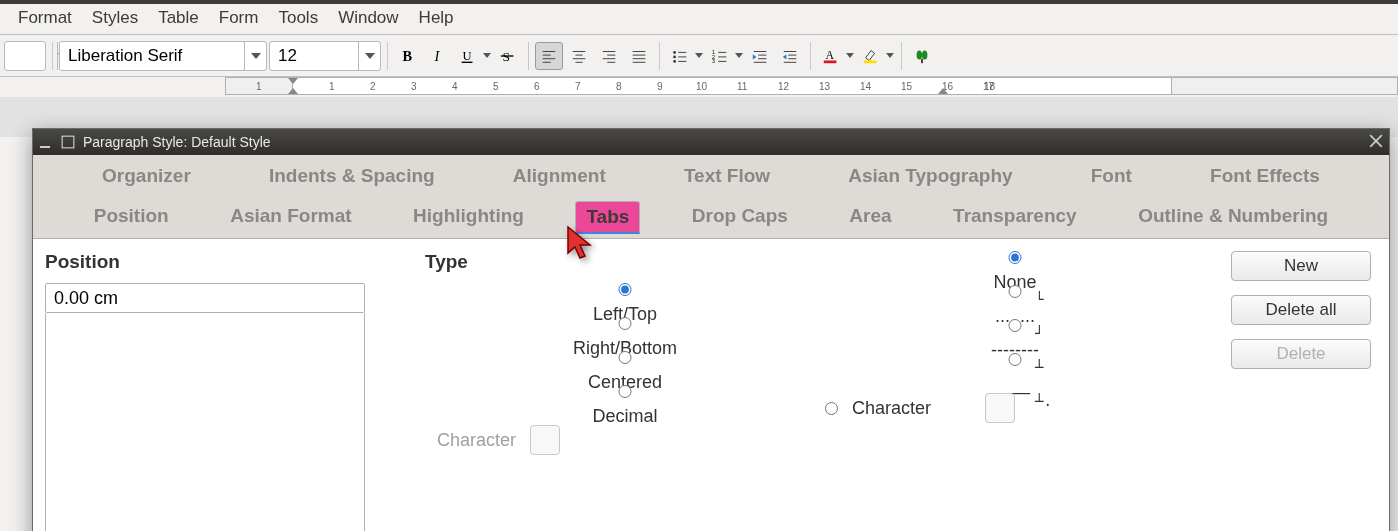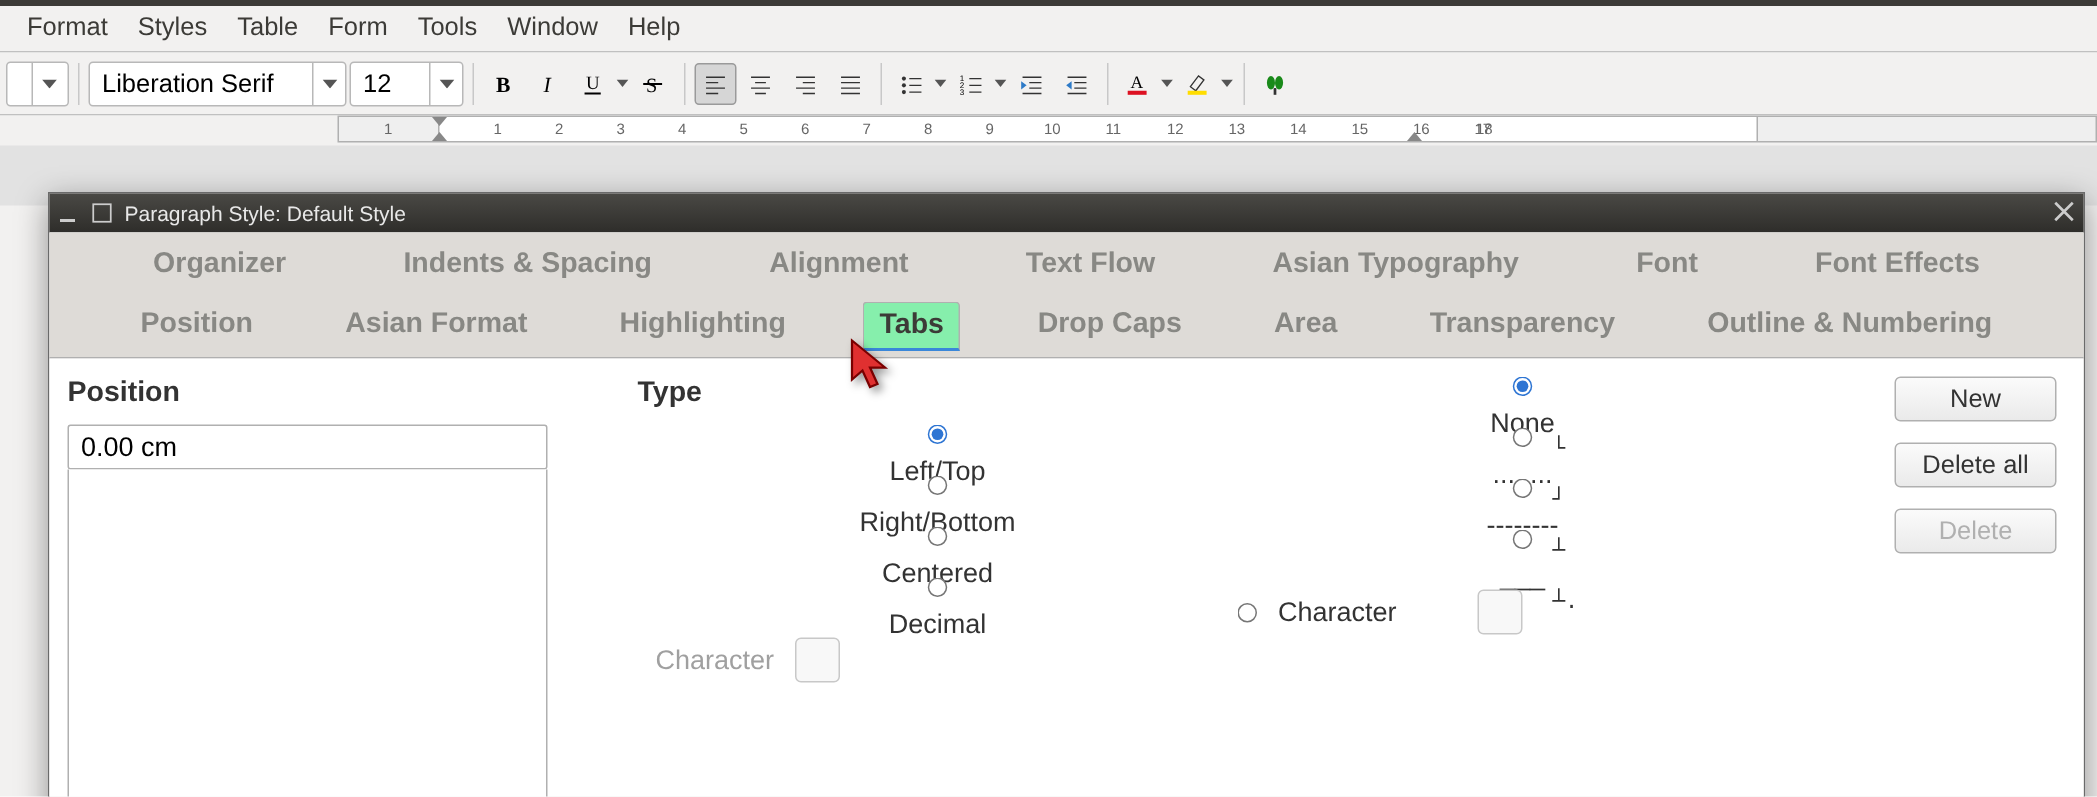--- a/index.html
+++ b/index.html
@@ -44,20 +44,21 @@
   gap: 2px;
 }
 .tb-sep { width: 1px; height: 28px; background: #c8c8c8; margin: 0 4px; }
 .tb-dropdown {
   display: inline-flex;
   align-items: center;
   border: 1px solid #b8b8b8;
   background: #fff;
   height: 30px;
   border-radius: 3px;
+  gap: 36px;
 }
 .tb-dropdown input {
   border: none;
   background: transparent;
   padding: 0 8px;
   font-size: 17px;
   outline: none;
   height: 28px;
 }
 .tb-dropdown .dd-btn {
@@ -171,21 +172,21 @@
   padding: 6px 30px 4px 30px;
 }
 .tab-row .tab {
   font-size: 19px;
   font-weight: bold;
   color: #888884;
   padding: 4px 10px;
 }
 .tab-row .tab.active {
   color: #3c3b37;
-  background: #86efac;
+  background: #ec4899;
   border: 1px solid #b0b0b0;
   border-bottom: 2px solid #3a87d9;
   border-radius: 3px 3px 0 0;
 }
 
 .dialog-content {
   display: flex;
   padding: 12px 18px 20px 12px;
   background: #fff;
 }
@@ -242,21 +243,21 @@
 .char-row .lbl { font-size: 18px; color: #a0a0a0; margin-left: 12px; }
 .char-row input[type=text] {
   width: 30px; height: 30px;
   border: 1px solid #c8c8c8;
   border-radius: 4px;
   background: #f8f8f8;
 }
 .char-row.enabled .lbl { color: #333; }
 
 .dlg-btn {
-  width: 108px; height: 30px;
+  width: 140px; height: 30px;
   border: 1px solid #b0b0b0;
   background: linear-gradient(#fbfbfb,#eaeaea);
   border-radius: 4px;
   font-size: 17px;
   color: #333;
   display:flex; align-items:center; justify-content:center;
 }
 .dlg-btn.disabled { color: #b0b0b0; }
 
 

